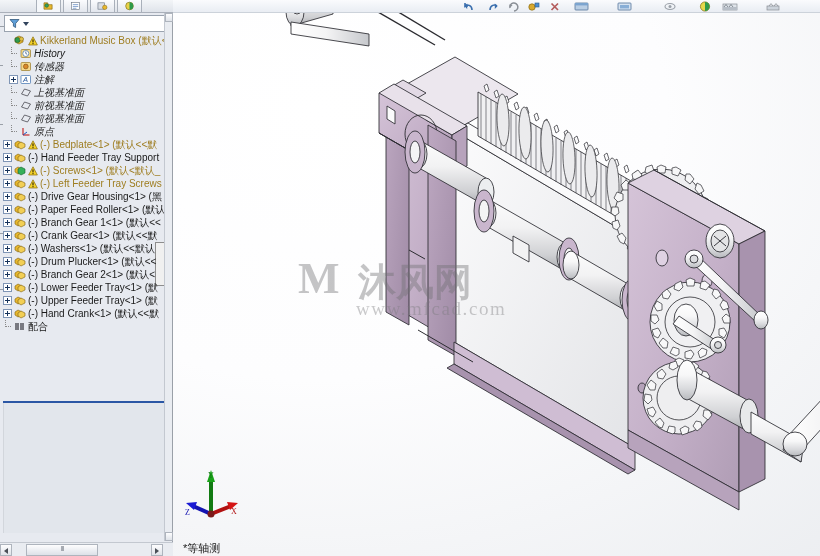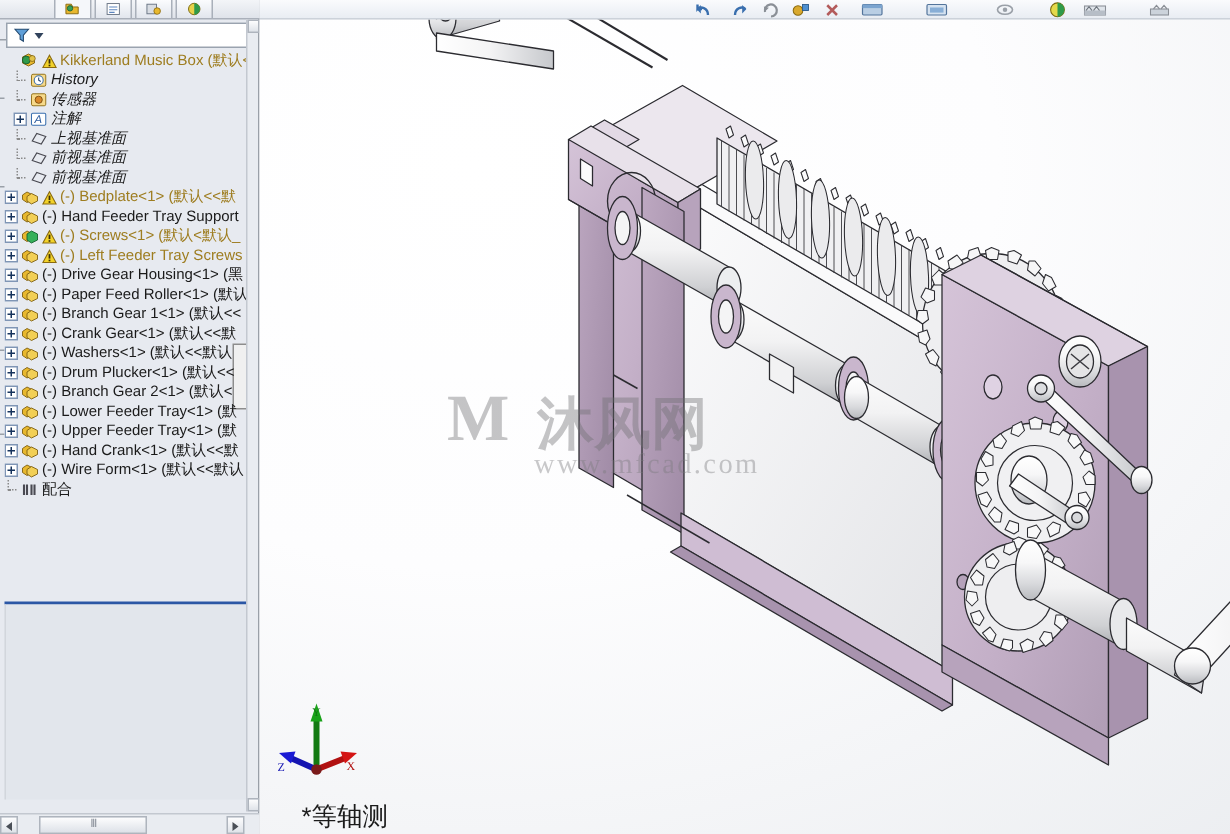--- a/index.html
+++ b/index.html
@@ -196,22 +196,22 @@
   
   #graphics {
     position:absolute; left:173px; top:13px;
     width:647px; height:543px;
     background: radial-gradient(ellipse 120% 110% at 22% 18%, #ffffff 0%, #fdfdfe 45%, #eceef1 100%);
     overflow:hidden;
   }
   #model { position:absolute; left:0; top:-13px; }
   #triad { position:absolute; left:8px; bottom:30px; }
   #viewlabel {
-    position:absolute; left:28px; bottom:0px;
-    font-size:17px; color:#1b1b1b;
+    position:absolute; left:10px; bottom:0px;
+    font-size:11px; color:#1b1b1b;
     font-family:"Liberation Sans", sans-serif;
   }
   #watermark {
     position:absolute; left:125px; top:240px;
     width:300px; opacity:0.40; pointer-events:none;
   }
 </style>
 </head>
 <body>
 
@@ -316,20 +316,29 @@
             </svg>
             <span class="lbl dark">前视基准面</span>
           </div>
           <div class="trow indent1">
             <span class="dashlead"></span>
             <svg class="icn" width="12" height="11" viewBox="0 0 12 11">
               <path d="M1.5 7 L4.5 2 L10.5 4 L7.5 9 Z" fill="none" stroke="#4a4a52" stroke-width="0.8"></path>
             </svg>
             <span class="lbl dark">前视基准面</span>
           </div>
+          <div class="trow indent1">
+            <span class="dashlead"></span>
+            <svg class="icn" width="12" height="11" viewBox="0 0 12 11">
+              <line x1="3" y1="9" x2="3" y2="2" stroke="#c01818" stroke-width="1.1"></line>
+              <line x1="3" y1="9" x2="9.5" y2="9" stroke="#c01818" stroke-width="1.1"></line>
+              <line x1="3" y1="9" x2="7" y2="6" stroke="#1a55c0" stroke-width="1"></line>
+            </svg>
+            <span class="lbl dark">原点</span>
+          </div>
           <div class="trow">
             <span class="expander plus"></span>
             <svg class="icn" width="12" height="11" viewBox="0 0 12 11">
               <path d="M1 4 L4 2 L8 4 L8 7 L4 9 L1 7 Z" fill="#e8b82e" stroke="#7e5f10" stroke-width="0.6"></path>
               <path d="M4 5 L7 3 L11 5 L11 8 L7 10 L4 8 Z" fill="#f2cf55" stroke="#7e5f10" stroke-width="0.6"></path>
             </svg>
             <svg class="warn" width="10" height="10" viewBox="0 0 10 10">
               <path d="M5 0.8 L9.4 9 L0.6 9 Z" fill="#f2d22a" stroke="#8a6a10" stroke-width="0.7"></path>
               <rect x="4.4" y="3.4" width="1.2" height="3" fill="#3a2e05"></rect>
               <rect x="4.4" y="7.1" width="1.2" height="1.1" fill="#3a2e05"></rect>
@@ -443,28 +452,20 @@
             </svg>
             <span class="lbl dark">(-) Upper Feeder Tray&lt;1&gt; (默</span>
           </div>
           <div class="trow">
             <span class="expander plus"></span>
             <svg class="icn" width="12" height="11" viewBox="0 0 12 11">
               <path d="M1 4 L4 2 L8 4 L8 7 L4 9 L1 7 Z" fill="#e8b82e" stroke="#7e5f10" stroke-width="0.6"></path>
               <path d="M4 5 L7 3 L11 5 L11 8 L7 10 L4 8 Z" fill="#f2cf55" stroke="#7e5f10" stroke-width="0.6"></path>
             </svg>
             <span class="lbl dark">(-) Hand Crank&lt;1&gt; (默认&lt;&lt;默</span>
-          </div>
-          <div class="trow">
-            <span class="expander plus"></span>
-            <svg class="icn" width="12" height="11" viewBox="0 0 12 11">
-              <path d="M1 4 L4 2 L8 4 L8 7 L4 9 L1 7 Z" fill="#e8b82e" stroke="#7e5f10" stroke-width="0.6"></path>
-              <path d="M4 5 L7 3 L11 5 L11 8 L7 10 L4 8 Z" fill="#f2cf55" stroke="#7e5f10" stroke-width="0.6"></path>
-            </svg>
-            <span class="lbl dark">(-) Wire Form&lt;1&gt; (默认&lt;&lt;默认</span>
           </div>
           <div class="trow">
             <span class="dashlead"></span>
             <svg class="icn" width="12" height="11" viewBox="0 0 12 11">
               <path d="M2 2 L2 9 M4 2 L4 9" stroke="#4a4a52" stroke-width="1.4"></path>
               <path d="M7 2 L7 9 M9 2 L9 9" stroke="#4a4a52" stroke-width="1.4"></path>
             </svg>
             <span class="lbl dark">配合</span>
           </div>
         </div>

